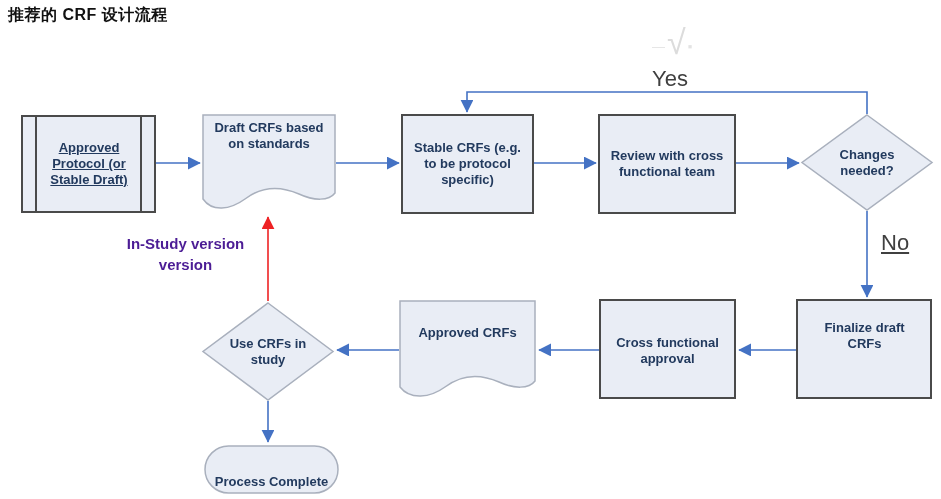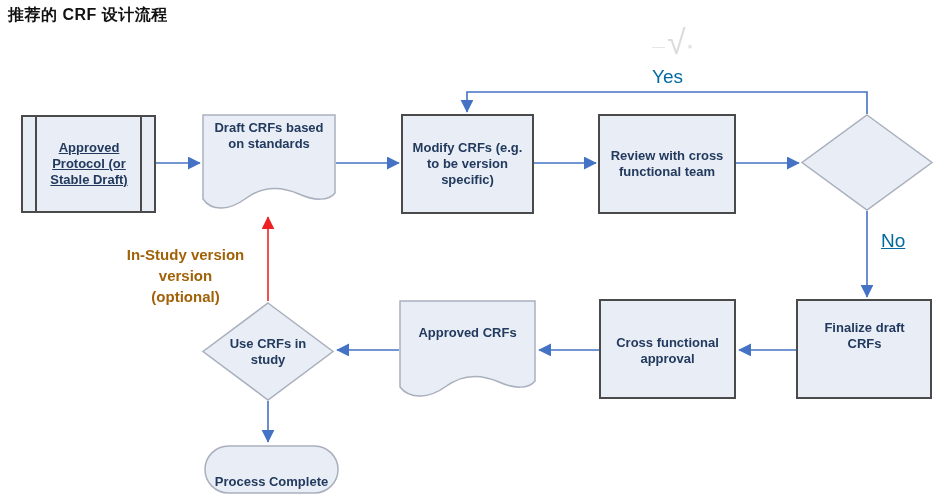--- a/index.html
+++ b/index.html
@@ -15,25 +15,25 @@
     position:absolute;left:650px;top:20px;color:#dcdcdc;
     font-size:34px;line-height:34px;user-select:none;display:flex;align-items:center;
   }
   .watermark .wm-small{font-size:13px;color:#e3e3e3;margin:10px 2px 0 2px;}
   svg.layer{position:absolute;left:0;top:0;}
   .node-label{
     position:absolute;display:flex;align-items:center;justify-content:center;
     text-align:center;font-size:13px;font-weight:600;color:#223a5e;line-height:16px;
   }
   .edge-label{
-    position:absolute;font-size:19px;color:#0369a1;font-weight:400;
+    position:absolute;font-size:22px;color:#404040;font-weight:400;
   }
   .annotation{
-    position:absolute;left:98px;top:244px;width:175px;text-align:center;
-    color:#a16207;font-size:15px;font-weight:600;line-height:21px;
+    position:absolute;left:98px;top:233px;width:175px;text-align:center;
+    color:#4c1d95;font-size:15px;font-weight:600;line-height:21px;
   }
   .annotation span{display:block;}
 </style>
 </head>
 <body>
 
 <div class="canvas">
 
   <div class="title">推荐的 CRF 设计流程</div>
 
@@ -87,37 +87,37 @@
     <path d="M599,350 L539,350" stroke="#4472c4" stroke-width="1.6" fill="none" marker-end="url(#mblue)"></path>
     <path d="M399,350 L337,350" stroke="#4472c4" stroke-width="1.6" fill="none" marker-end="url(#mblue)"></path>
     <path d="M268,401 L268,442" stroke="#4472c4" stroke-width="1.6" fill="none" marker-end="url(#mblue)"></path>
     <path d="M268,301 L268,217" stroke="#ee2224" stroke-width="1.6" fill="none" marker-end="url(#mred)"></path>
   </svg>
 
   <div class="node-label" style="left:40px;top:116px;width:98px;height:96px;text-decoration:underline;">Approved Protocol (or Stable Draft)</div>
 
   <div class="node-label" style="left:208px;top:98px;width:122px;height:76px;">Draft CRFs based on standards</div>
 
-  <div class="node-label" style="left:407px;top:115px;width:121px;height:98px;">Modify CRFs (e.g. to be version specific)</div>
+  <div class="node-label" style="left:407px;top:115px;width:121px;height:98px;">Stable CRFs (e.g. to be protocol specific)</div>
 
   <div class="node-label" style="left:604px;top:115px;width:126px;height:98px;">Review with cross functional team</div>
 
+  <div class="node-label" style="left:827px;top:115px;width:80px;height:95px;">Changes needed?</div>
 
   <div class="node-label" style="left:817px;top:300px;width:95px;height:72px;">Finalize draft CRFs</div>
 
   <div class="node-label" style="left:605px;top:300px;width:125px;height:101px;">Cross functional approval</div>
 
   <div class="node-label" style="left:405px;top:296px;width:125px;height:74px;">Approved CRFs</div>
 
   <div class="node-label" style="left:223px;top:303px;width:90px;height:97px;">Use CRFs in study</div>
 
   <div class="node-label" style="left:205px;top:446px;width:133px;height:47px;margin-top:12px;">Process Complete</div>
 
   <div class="edge-label" style="left:652px;top:66px;">Yes</div>
   <div class="edge-label" style="left:881px;top:230px;text-decoration:underline;">No</div>
 
   <div class="annotation">
     <span>In-Study version</span>
     <span>version</span>
-    <span>(optional)</span>
   </div>
 
 </div>
 
 </body></html>

